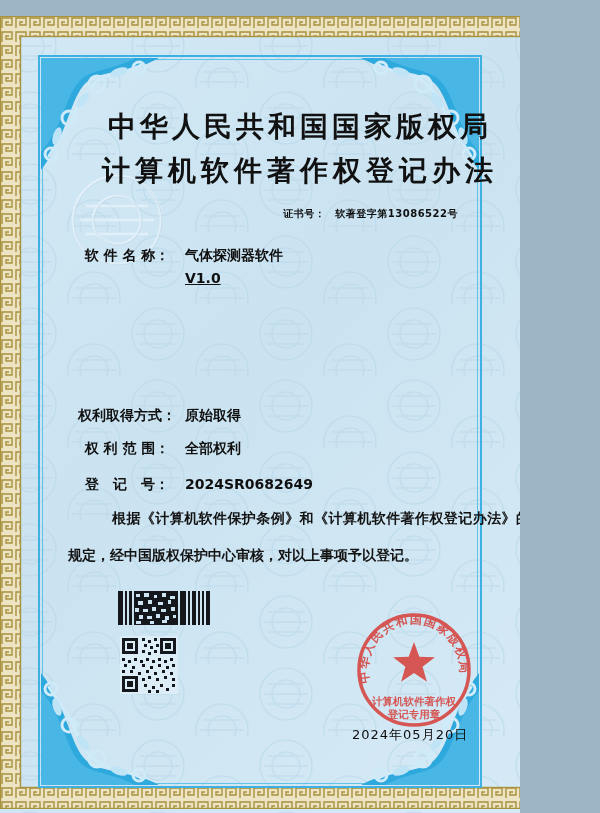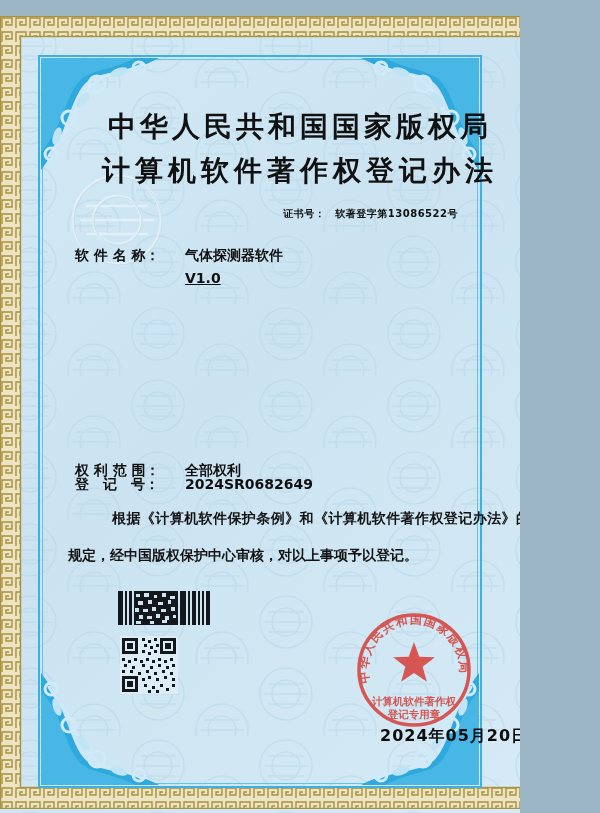--- a/index.html
+++ b/index.html
@@ -39,39 +39,39 @@
   .title.l1{top:92px;}
   .title.l2{top:136px;letter-spacing:5px;}
 
   .certno{
     position:absolute;top:191px;right:62px;
     font-size:10px;font-weight:bold;color:#101010;letter-spacing:.5px;
     white-space:nowrap;
   }
   .certno .lbl{margin-right:10px;}
 
-  .row{position:absolute;left:75px;font-size:14px;font-weight:bold;color:#101010;white-space:nowrap;}
+  .row{position:absolute;left:75px;font-size:14px;font-weight:bold;color:#101010;white-space:nowrap;text-align:center;}
   .row .lbl{display:inline-block;width:104px;}
   .row .val{display:inline-block;margin-left:6px;}
   .r1{top:231px;} .r1b{top:254px;left:185px;text-decoration:underline;} 
-  .r2{top:296px;} .r3{top:391px;} .r4{top:446px;} .r5{top:460px;}
+  .r2{top:296px;} .r3{top:391px;} .r4{top:424px;} .r5{top:460px;}
 
   .statement{
     position:absolute;left:68px;top:484px;width:462px;
     font-size:14px;font-weight:bold;color:#131313;
     line-height:37px;text-indent:44px;text-align:justify;
   }
 
   .barcode{position:absolute;left:118px;top:575px;}
   .qr{position:absolute;left:120px;top:620px;}
 
   .seal{position:absolute;left:354px;top:594px;opacity:.87;}
   .date{
-    position:absolute;left:380px;top:710px;
-    font-size:16px;font-weight:bold;color:#0d0d0d;letter-spacing:1px;
+    position:absolute;left:352px;top:710px;
+    font-size:13px;font-weight:normal;color:#0d0d0d;letter-spacing:1px;
     white-space:nowrap;
   }
 </style>
 </head>
 <body>
 
 <div class="cert">
 
   <svg class="watermark" width="600" height="813" xmlns="http://www.w3.org/2000/svg">
     <defs>
@@ -154,20 +154,23 @@
   <div class="title l2">计算机软件著作权登记办法</div>
 
   <div class="certno">
     <span class="lbl">证书号：</span><span>软著登字第13086522号</span>
   </div>
 
   <div class="row r1">
     <span class="lbl">软 件 名 称：</span><span class="val">气体探测器软件</span>
   </div>
   <div class="row r1b">V1.0</div>
+  <div class="row r3">
+    <span class="lbl">权利取得方式：</span><span class="val">原始取得</span>
+  </div>
   <div class="row r4">
     <span class="lbl">权 利 范 围：</span><span class="val">全部权利</span>
   </div>
   <div class="row r5">
     <span class="lbl">登　记　号：</span><span class="val">2024SR0682649</span>
   </div>
 
   <div class="statement">根据《计算机软件保护条例》和《计算机软件著作权登记办法》的规定，经中国版权保护中心审核，对以上事项予以登记。</div>
 
   <svg class="barcode" width="92" height="34" xmlns="http://www.w3.org/2000/svg">

